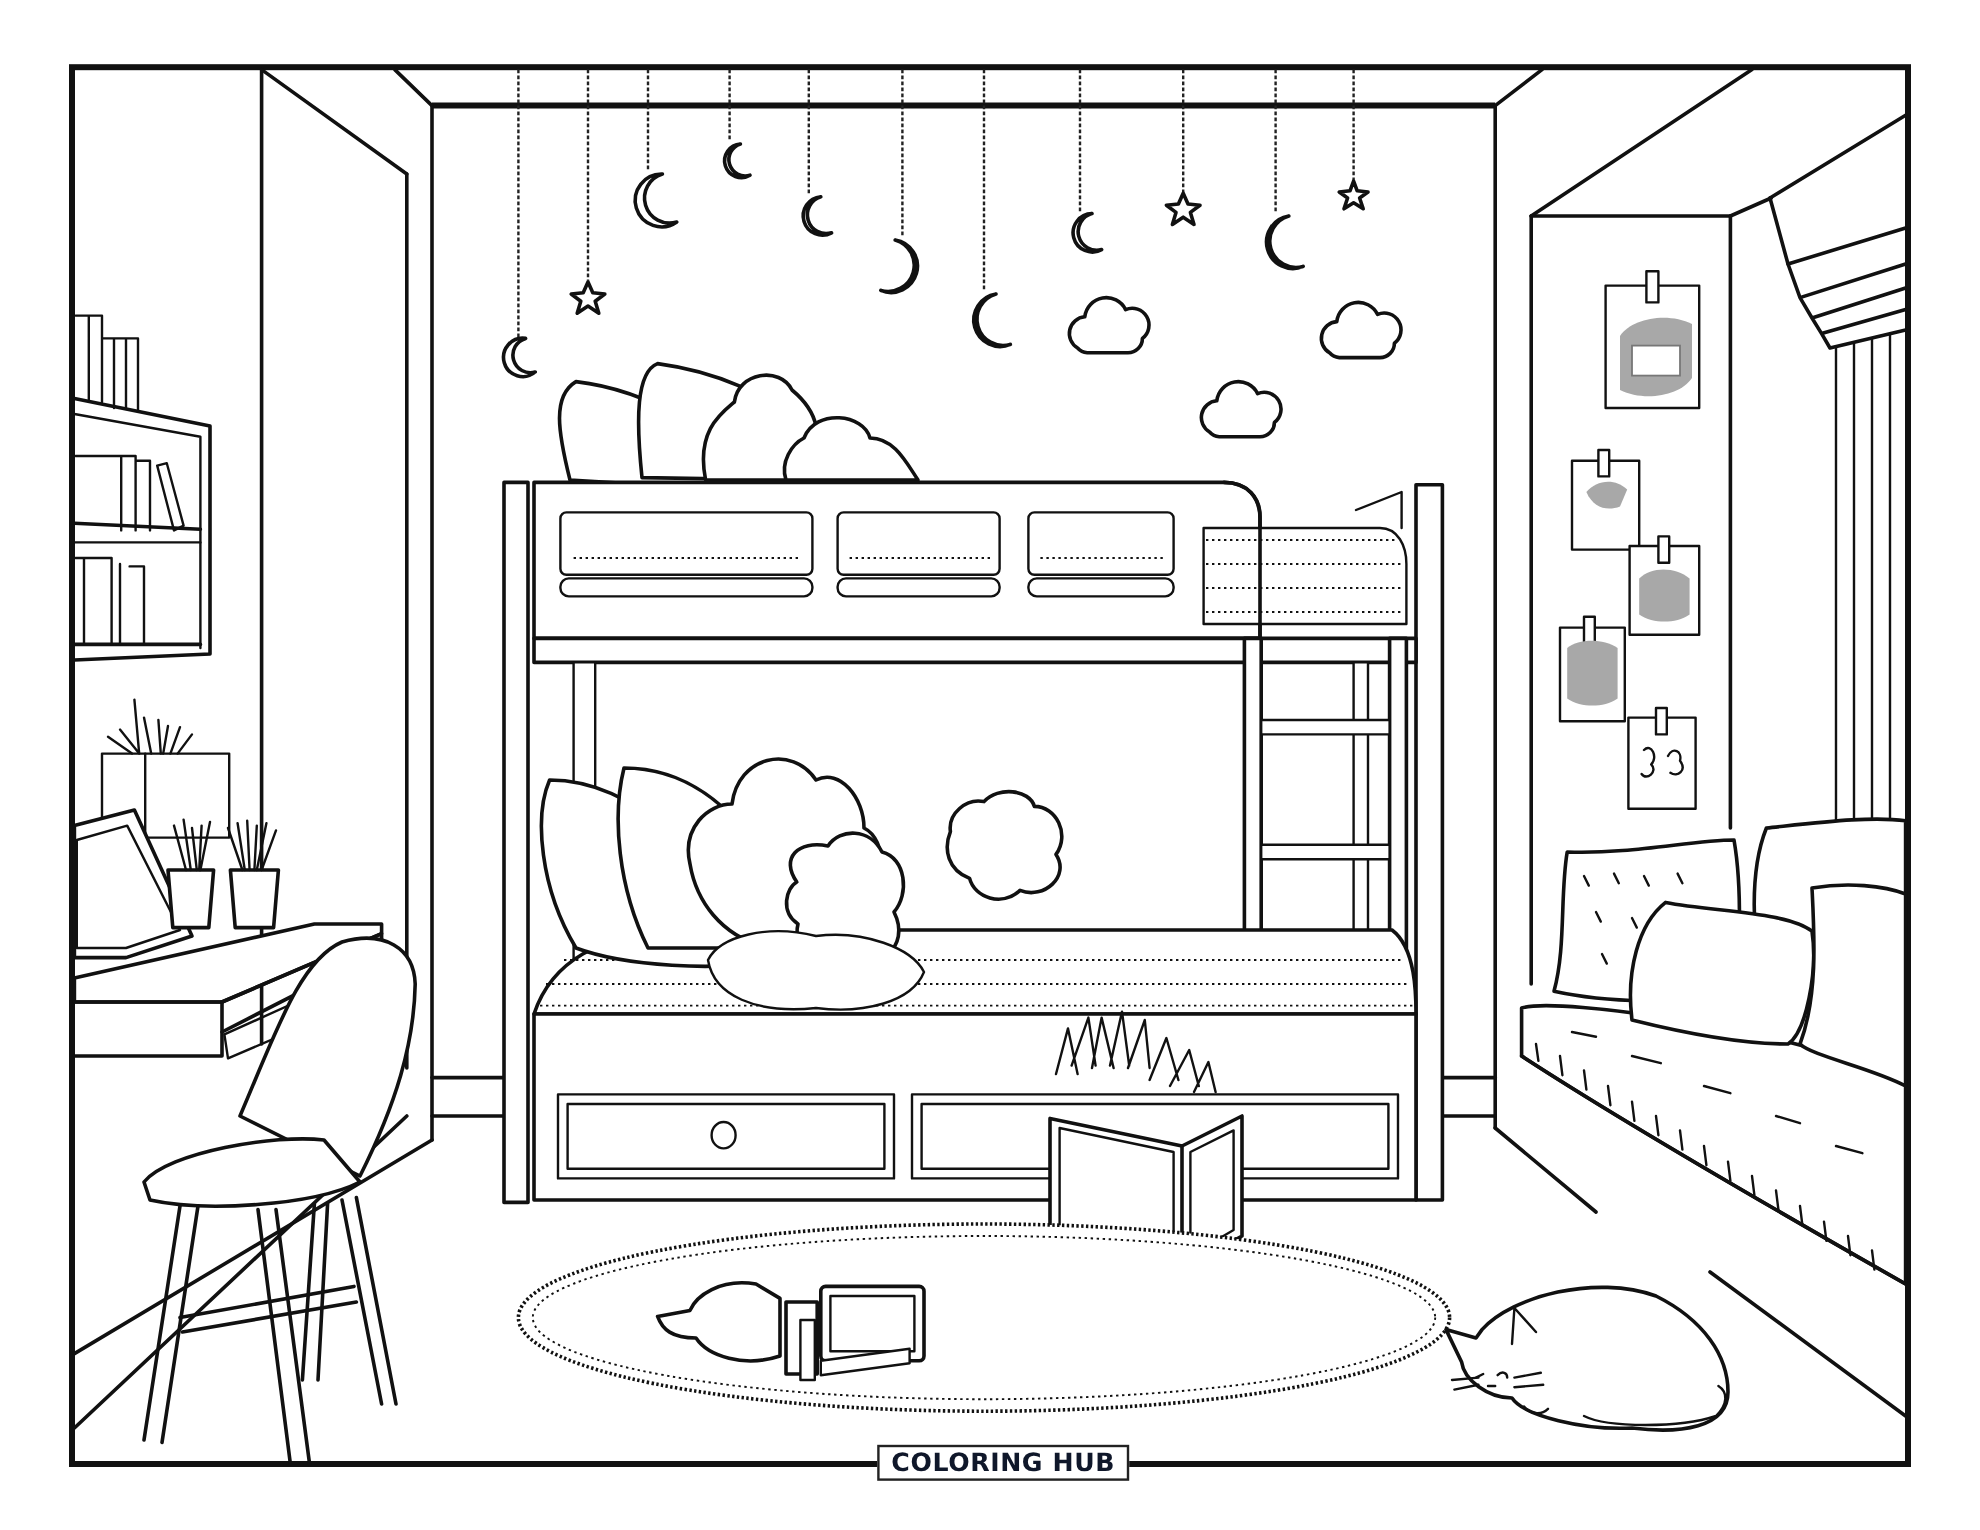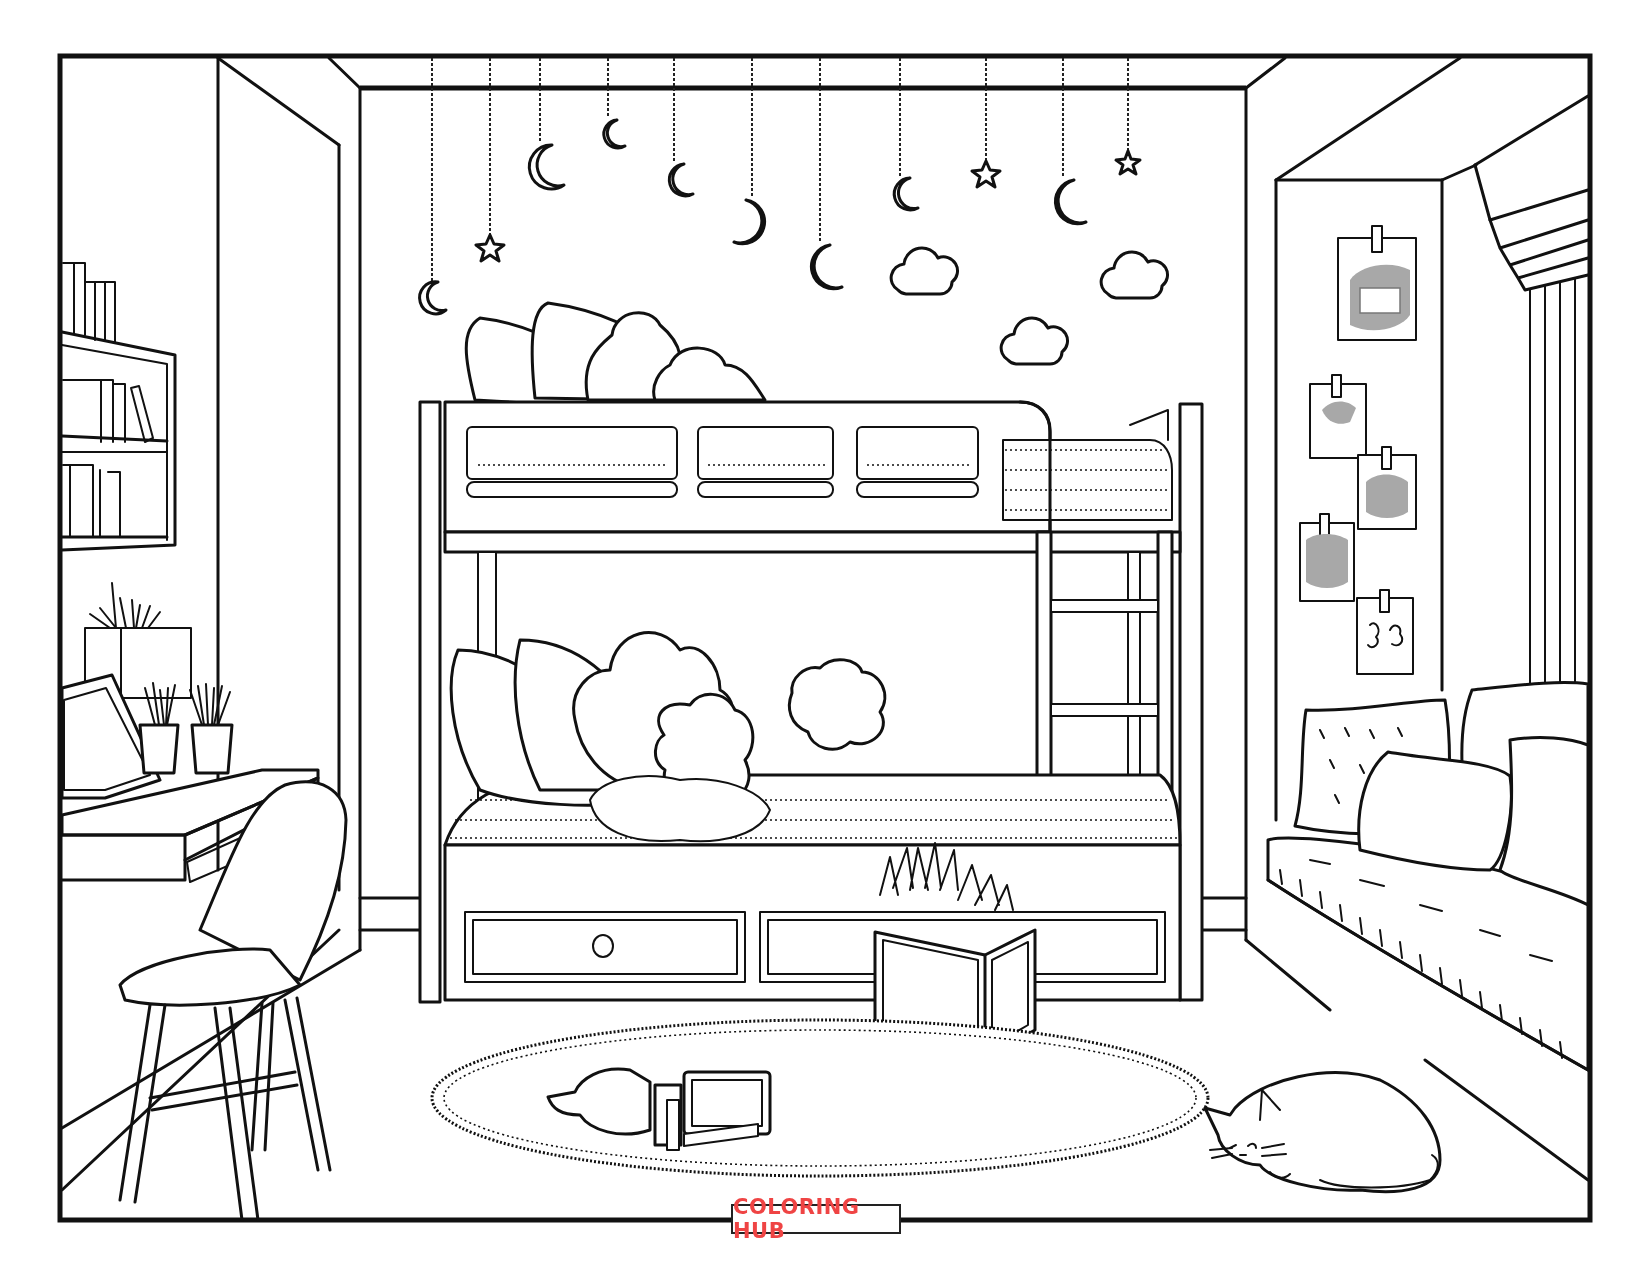--- a/index.html
+++ b/index.html
@@ -6,22 +6,22 @@
   body{width:1650px;height:1275px;position:relative;overflow:hidden;font-family:"DejaVu Sans",sans-serif;}
   svg{position:absolute;left:0;top:0;}
   .k{fill:none;stroke:#111;stroke-width:3;stroke-linejoin:round;stroke-linecap:round;}
   .kt{fill:none;stroke:#111;stroke-width:2;stroke-linejoin:round;stroke-linecap:round;}
   .kb{fill:none;stroke:#111;stroke-width:5;}
   .w{fill:#fff;stroke:#111;stroke-width:3;stroke-linejoin:round;}
   .wt{fill:#fff;stroke:#111;stroke-width:2;stroke-linejoin:round;}
   .chain{fill:none;stroke:#222;stroke-width:2;stroke-dasharray:3 2;}
   .gray{fill:#a8a8a8;stroke:none;}
   .fur{fill:none;stroke:#111;stroke-width:1.6;stroke-dasharray:2 3;}
-  #watermark{position:absolute;left:731px;top:1204px;width:170px;height:30px;background:#fff;border:2px solid #222;
-    display:flex;align-items:center;justify-content:center;font-family:"DejaVu Sans",sans-serif;font-weight:bold;font-size:21px;letter-spacing:0.5px;color:#ef4444;box-sizing:border-box;}
+  #watermark{position:absolute;left:731px;top:1204px;width:210px;height:30px;background:#fff;border:2px solid #222;
+    display:flex;align-items:center;justify-content:center;font-family:"DejaVu Sans",sans-serif;font-weight:bold;font-size:21px;letter-spacing:0.5px;color:#0f172a;box-sizing:border-box;}
 </style>
 </head>
 <body>
 
 <svg width="1650" height="1275" viewBox="0 0 1650 1275" xmlns="http://www.w3.org/2000/svg">
 
   <rect x="60" y="56" width="1530" height="1164" class="kb" fill="#fff"></rect>
 
   <g>
 

